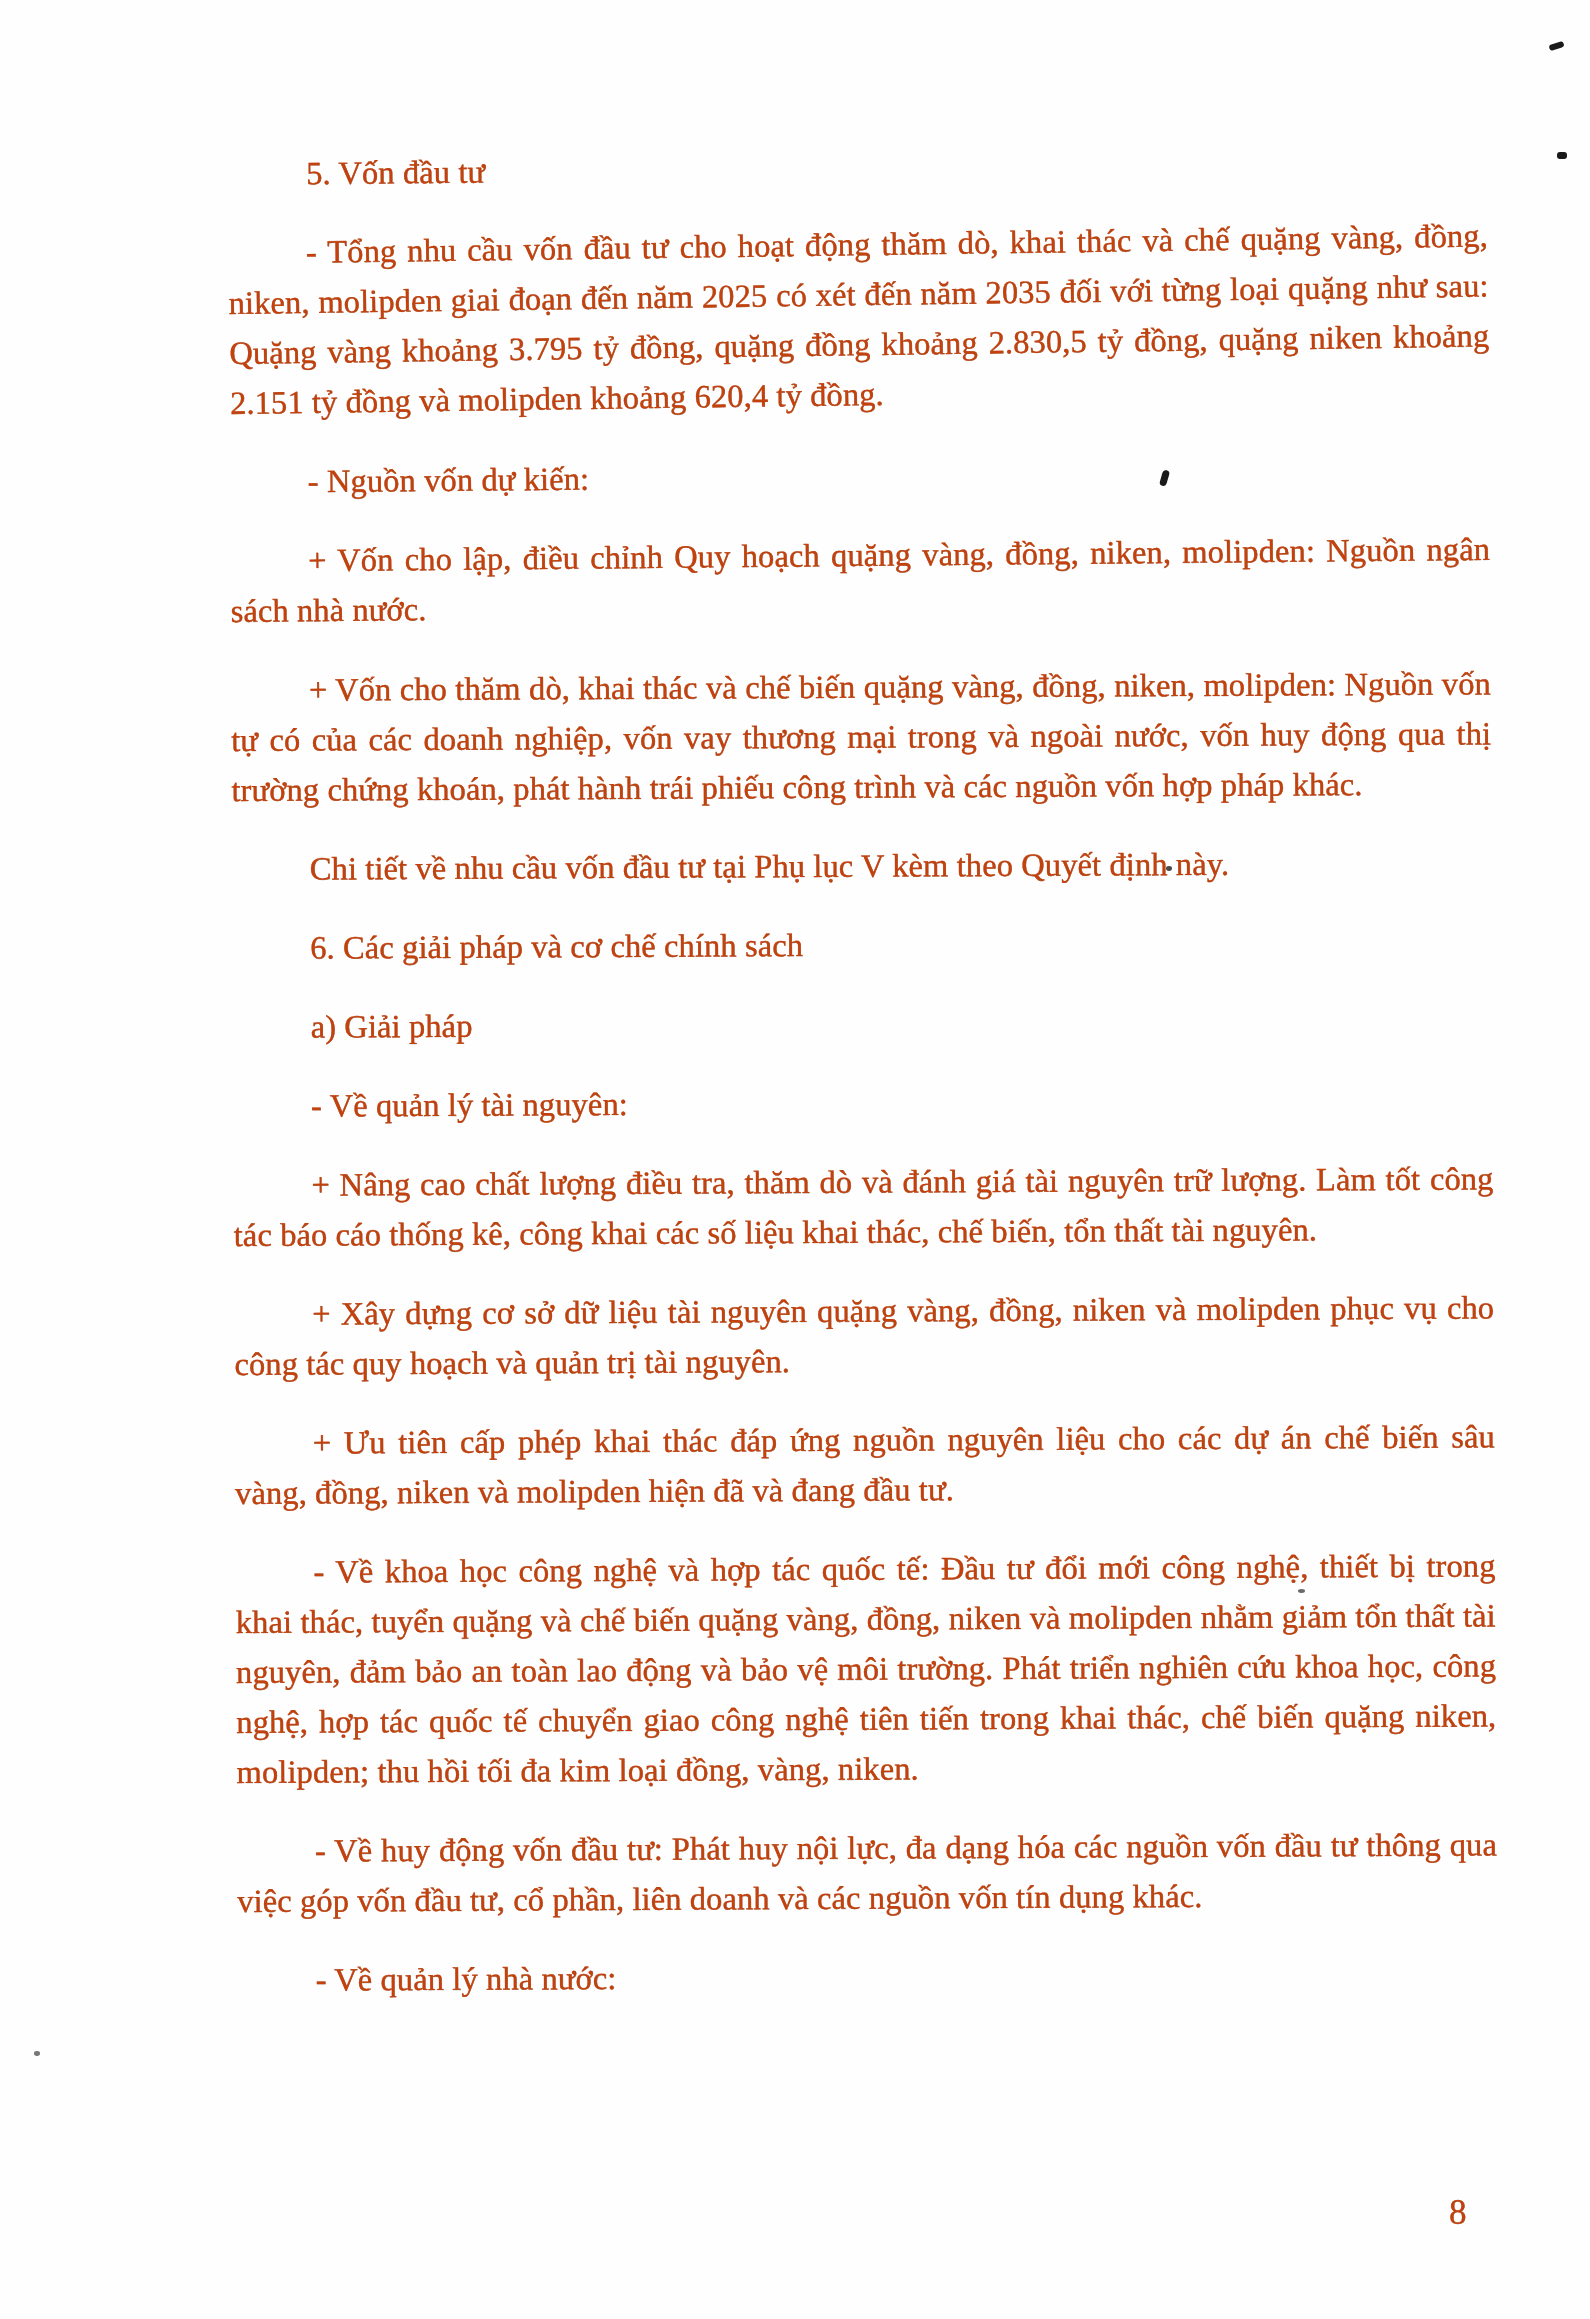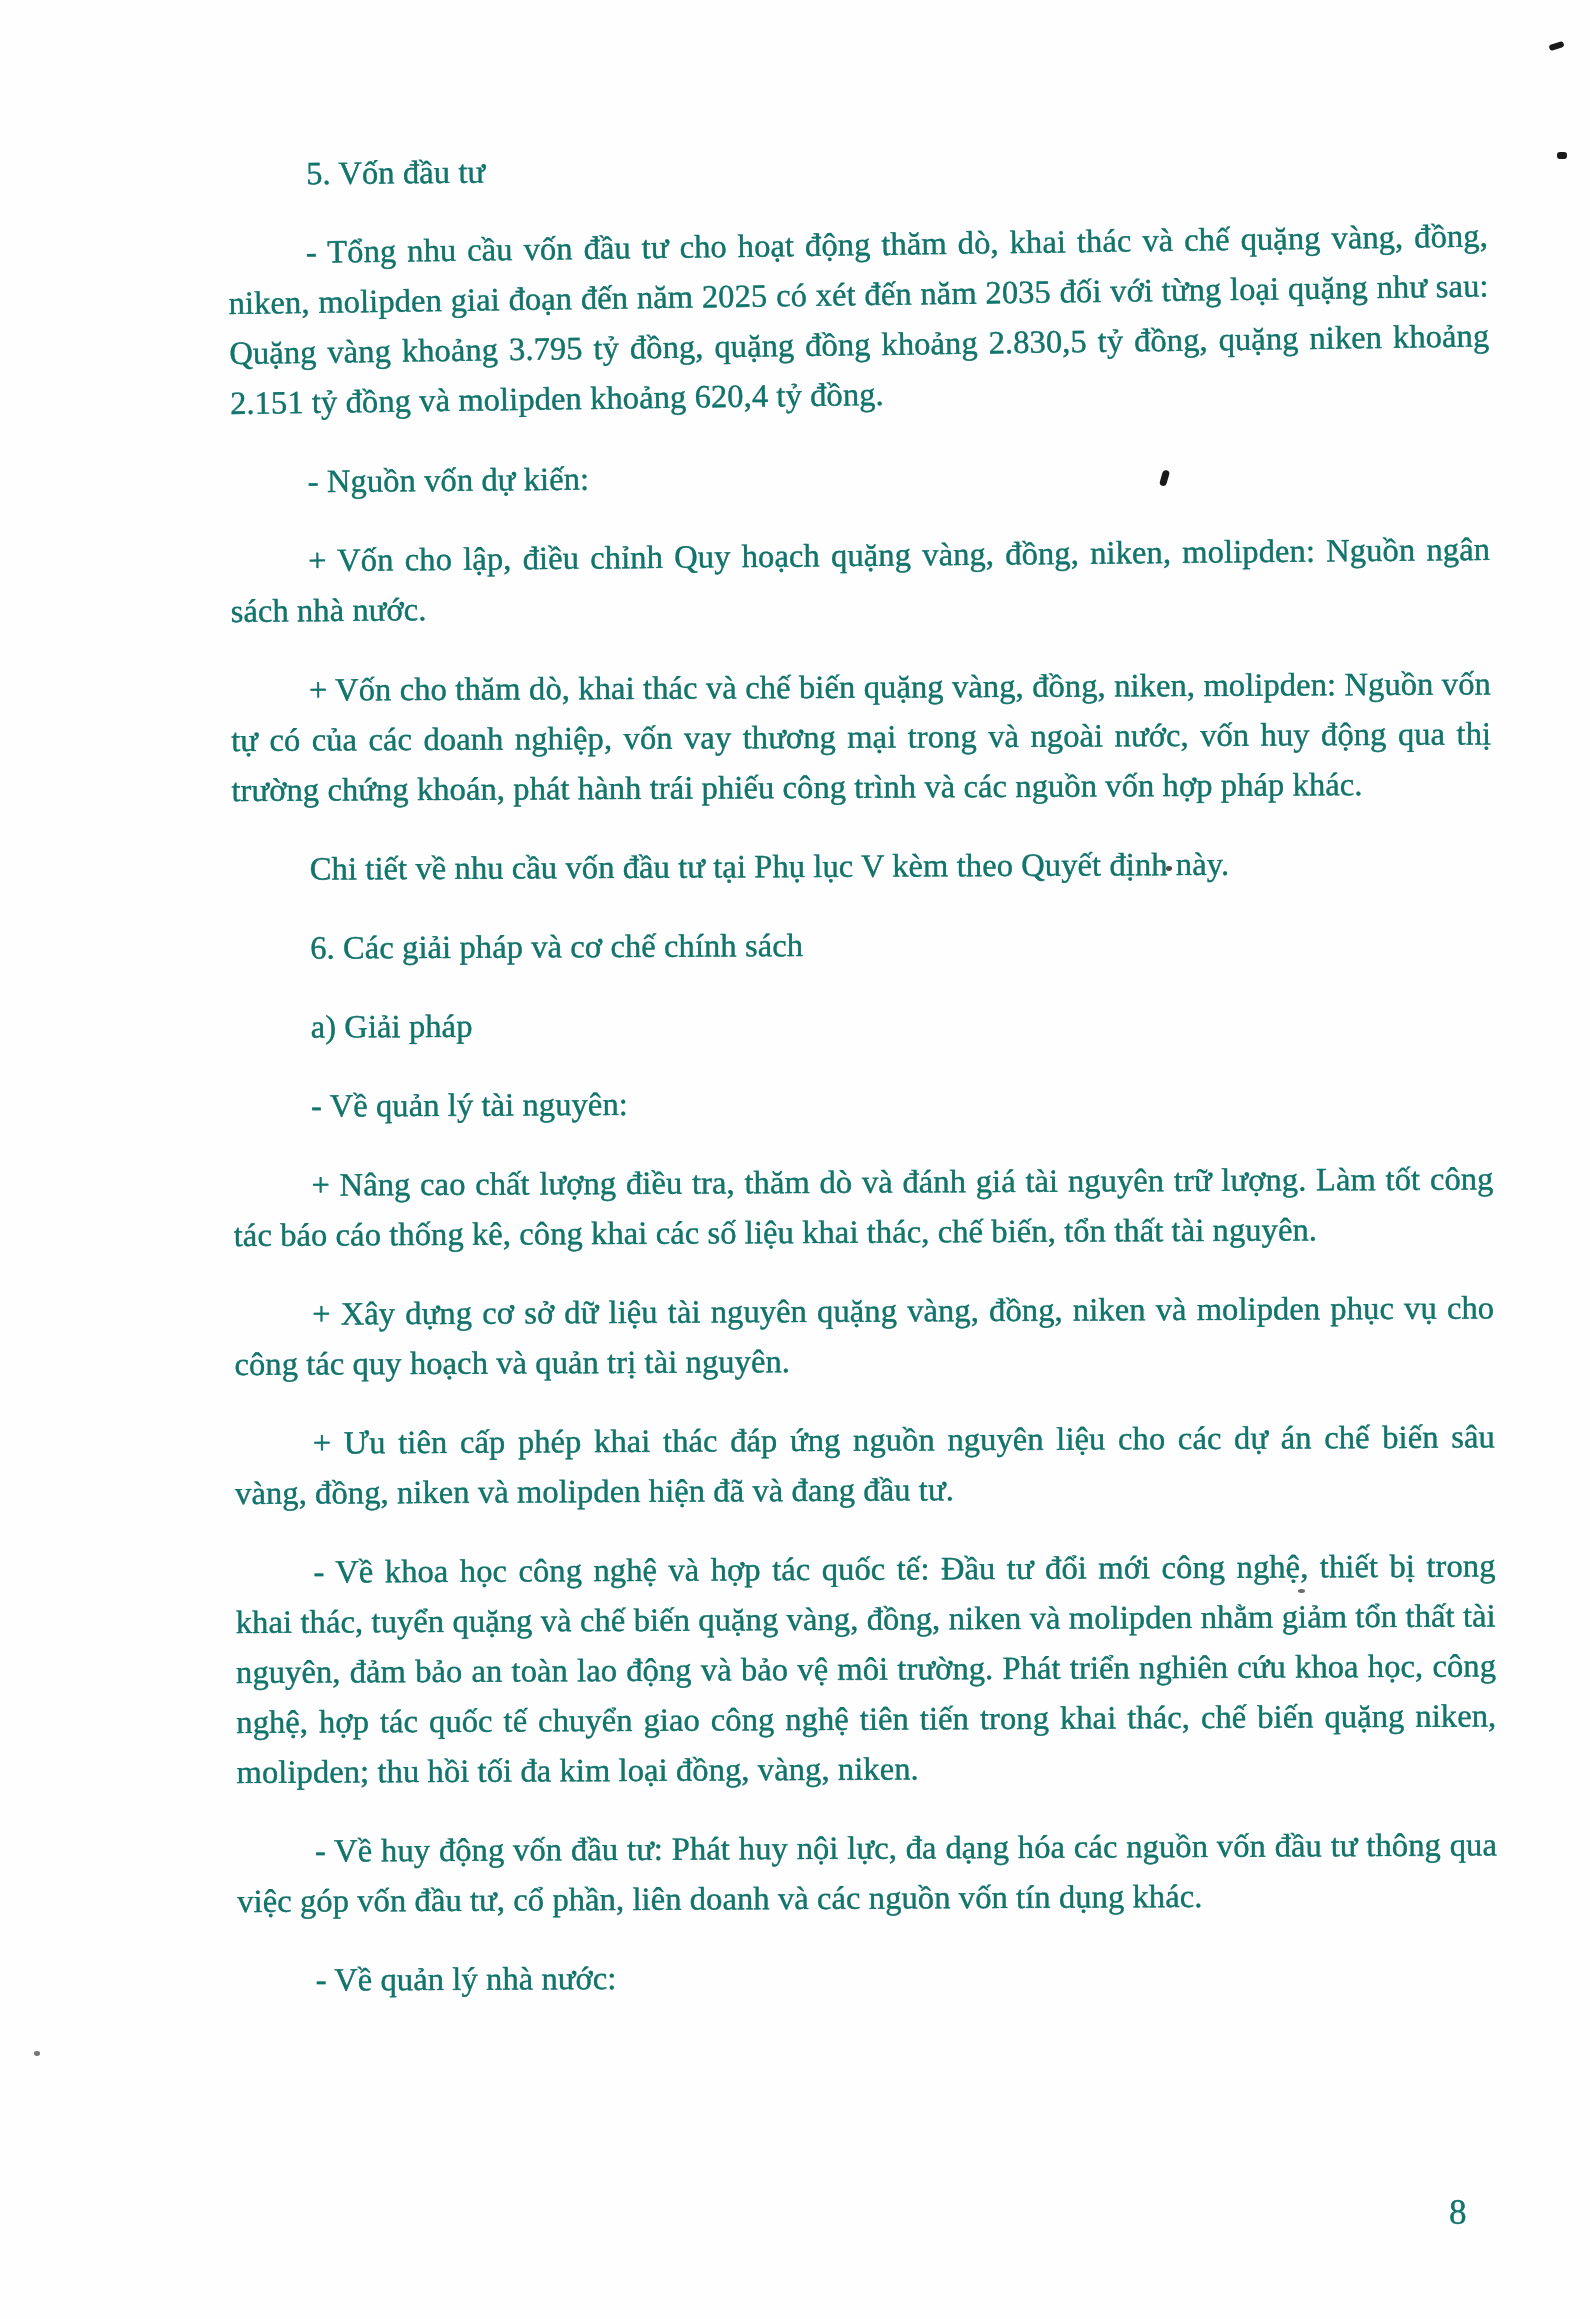--- a/index.html
+++ b/index.html
@@ -8,21 +8,21 @@
     background: #e8e8e8;
   }
   .page {
     position: relative;
     width: 1591px;
     height: 2320px;
     margin: 0 auto;
     background: #fefefe;
     overflow: hidden;
     font-family: "Liberation Serif", "DejaVu Serif", serif;
-    color: #0f766e;
+    color: #c2410c;
   }
   .content {
     position: absolute;
     left: 228px;
     top: 149px;
     width: 1260px;
     transform: rotate(-0.3deg);
     transform-origin: top left;
   }
   .para {

